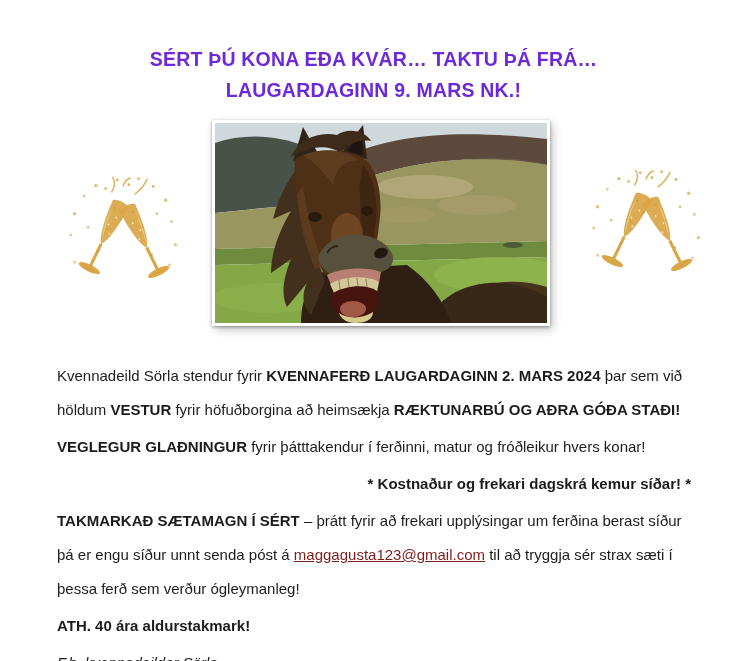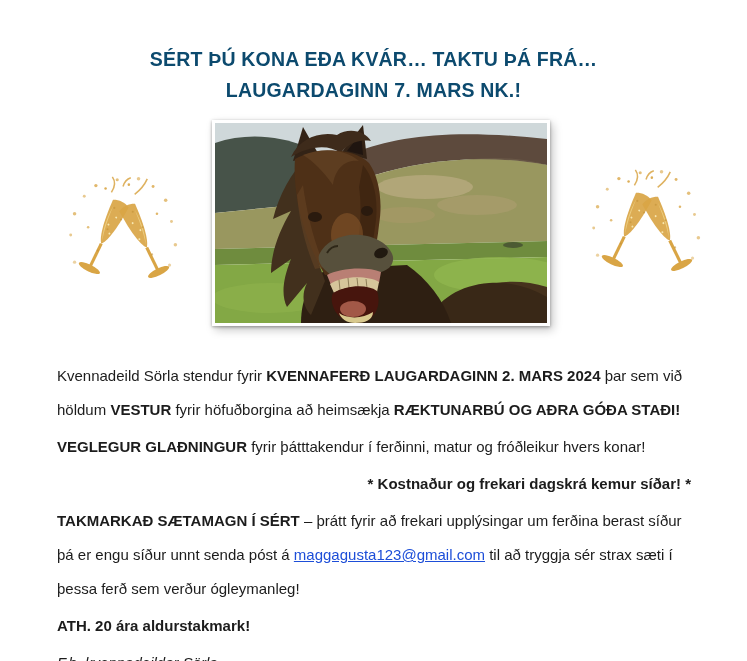--- a/index.html
+++ b/index.html
@@ -12,21 +12,21 @@
   }
   .page { position:relative; width:747px; height:661px; background:#fff; }
 
   .title {
     margin:44px 0 8px 0;
     text-align:center;
     font-size:19.5px;
     font-weight:bold;
     line-height:31px;
     letter-spacing:0.2px;
-    color:#0c4a6e;
+    color:#6d28d9;
   }
   .title div { white-space:nowrap; }
 
   .hero { position:relative; height:214px; margin-top:14px; }
 
   .photo {
     position:absolute; left:212px; top:0;
     width:332px; height:200px;
     background:#fff; padding:3px;
     box-shadow:0 1px 3px rgba(0,0,0,0.35), 3px 4px 9px rgba(0,0,0,0.22);
@@ -42,21 +42,21 @@
   .content p {
     margin:0 0 3px 0;
     font-size:15px;
     line-height:34px;
   }
   .content p.center { text-align:right; font-weight:bold; }
   .content p.bold-line { font-weight:bold; }
   .content p.italic-line { font-style:italic; }
   b { font-weight:bold; }
   .link {
-    color:#1d4ed8;
+    color:#7f1d1d;
     text-decoration:underline;
     cursor:pointer;
   }
   .hidden-defs { position:absolute; width:0; height:0; overflow:hidden; }
 </style>
 </head>
 <body>
 
 <svg class="hidden-defs" aria-hidden="true">
   <defs>
@@ -117,21 +117,21 @@
         <circle cx="94" cy="84" r="1.1"></circle>
       </g>
     </g>
   </defs>
 </svg>
 
 <div class="page">
 
   <h1 class="title">
     <div>SÉRT ÞÚ KONA EÐA KVÁR… TAKTU ÞÁ FRÁ…</div>
-    <div>LAUGARDAGINN 7. MARS NK.!</div>
+    <div>LAUGARDAGINN 9. MARS NK.!</div>
   </h1>
 
   <div class="hero">
 
     <span class="champagne left">
       <svg viewBox="0 0 130 130">
           <use href="#champ-def"></use>
         </svg>
     </span>
 
@@ -214,18 +214,18 @@
 
     <p><span>Kvennadeild Sörla stendur fyrir </span><b>KVENNAFERÐ LAUGARDAGINN 2. MARS 2024</b><span> þar sem við höldum </span><b>VESTUR</b><span> fyrir höfuðborgina að heimsækja </span><b>RÆKTUNARBÚ OG AÐRA GÓÐA STAÐI!</b></p>
 
 
     <p><b>VEGLEGUR GLAÐNINGUR</b><span> fyrir þátttakendur í ferðinni, matur og fróðleikur hvers konar!</span></p>
 
     <p class="center">* Kostnaður og frekari dagskrá kemur síðar! *</p>
 
     <p><b>TAKMARKAÐ SÆTAMAGN Í SÉRT</b><span> – þrátt fyrir að frekari upplýsingar um ferðina berast síður þá er engu síður unnt senda póst á </span><a class="link">maggagusta123@gmail.com</a><span> til að tryggja sér strax sæti í þessa ferð sem verður ógleymanleg!</span></p>
 
-    <p class="bold-line">ATH. 20 ára aldurstakmark!</p>
+    <p class="bold-line">ATH. 40 ára aldurstakmark!</p>
 
     <p class="italic-line">F.h. kvennadeildar Sörla</p>
 
   </div>
 </div>
 
 </body></html>

